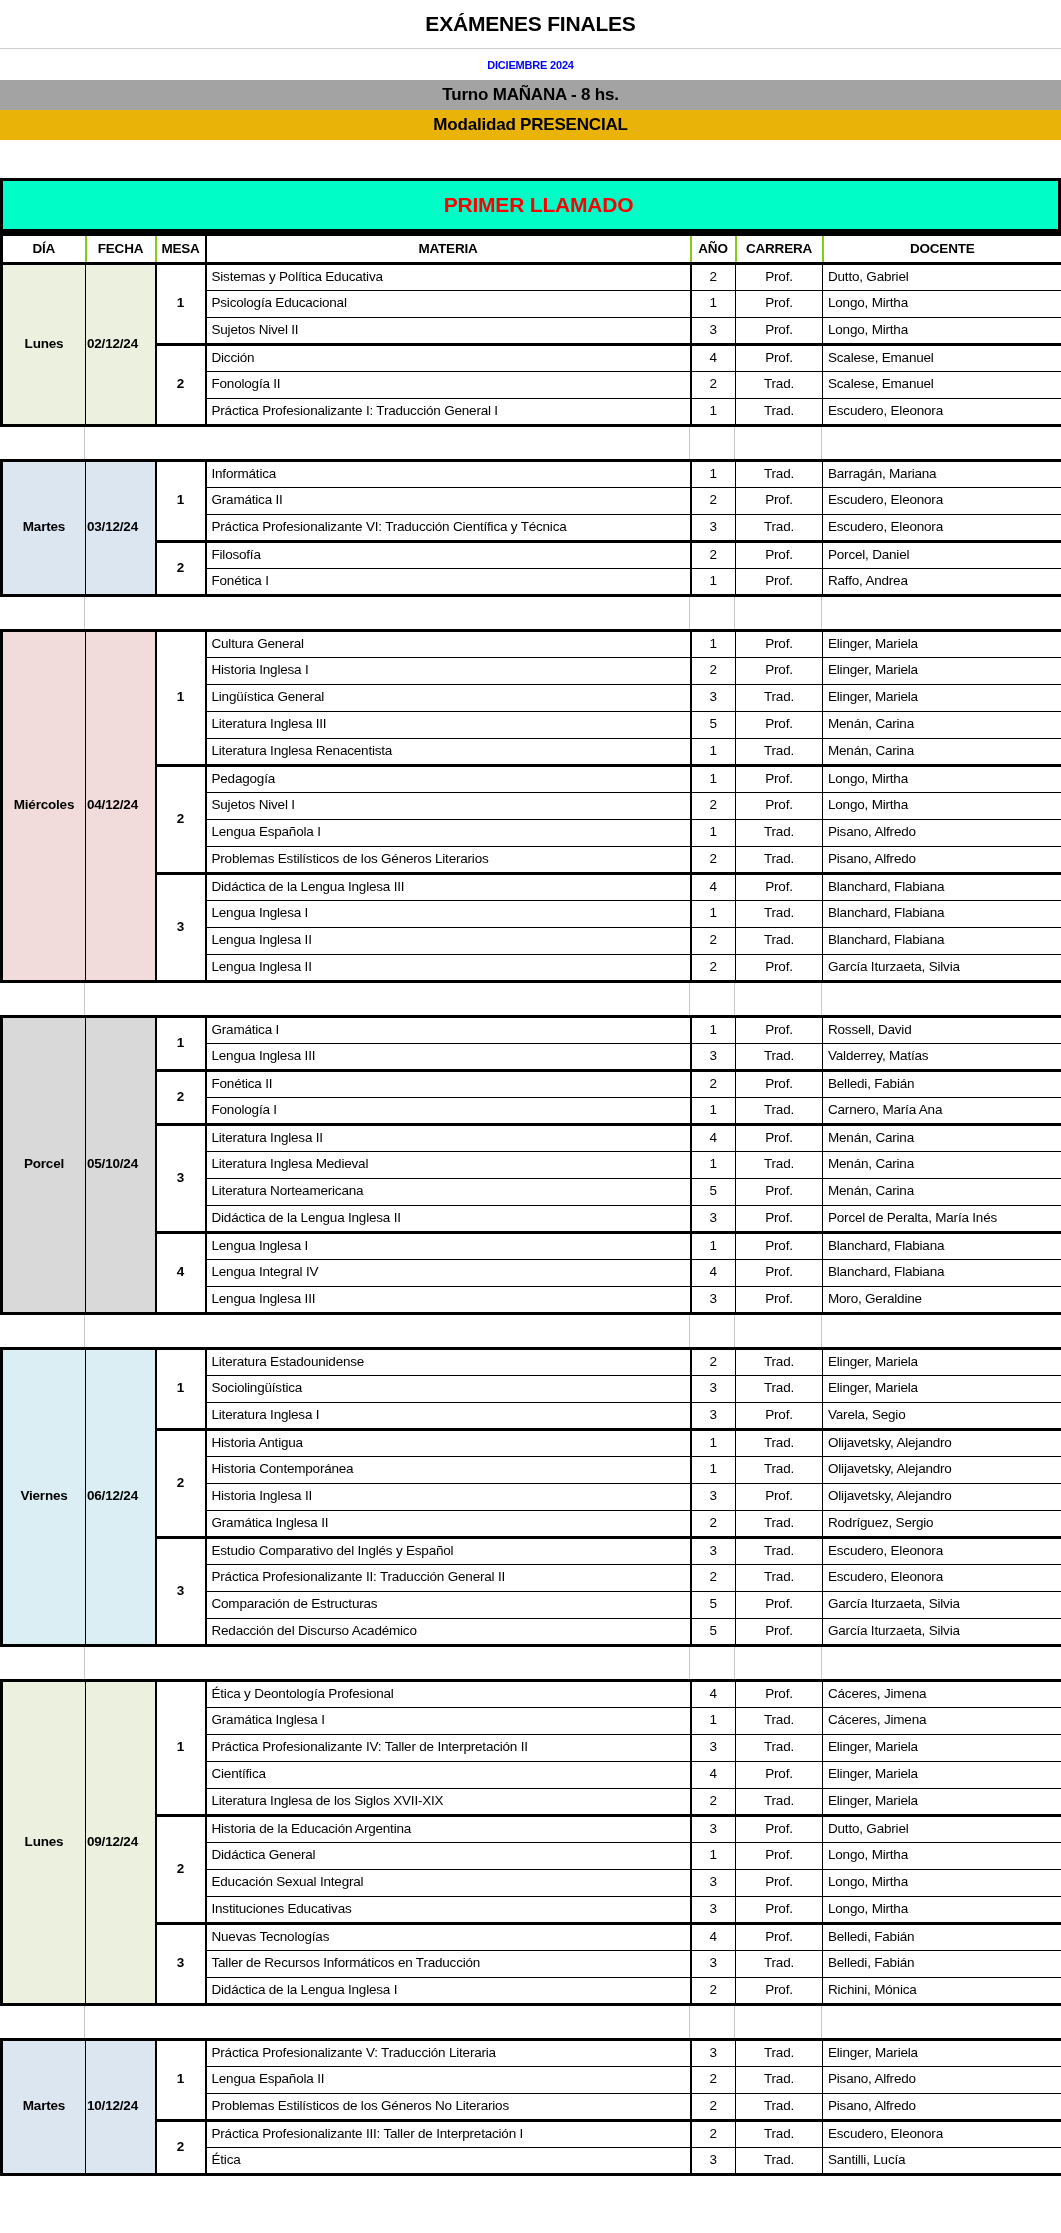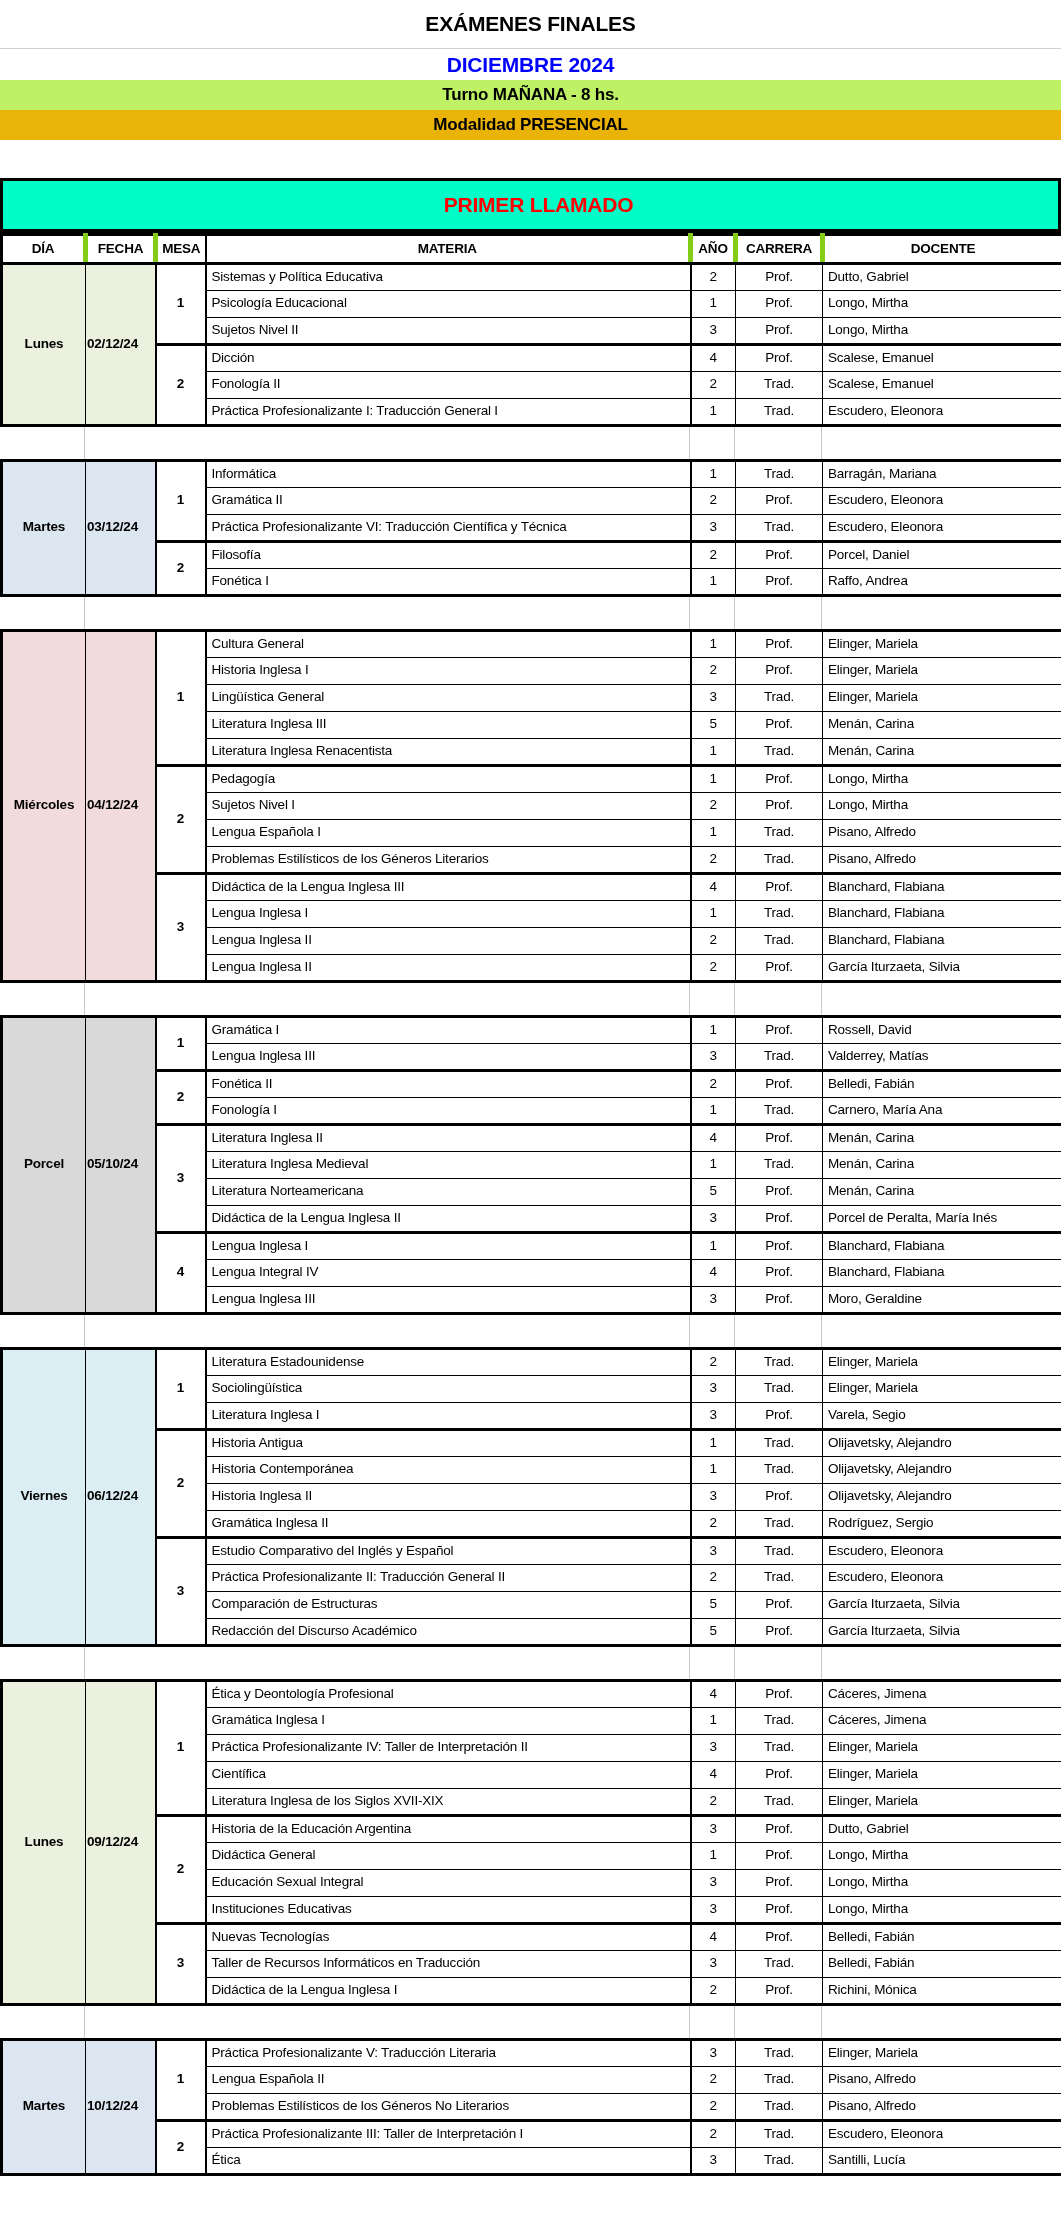--- a/index.html
+++ b/index.html
@@ -13,21 +13,21 @@
   *{box-sizing:border-box;}
 
   
   .title-row{
     height:49px;display:flex;align-items:center;justify-content:center;
     font-size:21px;font-weight:bold;
     border-bottom:1px solid #d0d0d0;
   }
   .month-row{
     height:31px;display:flex;align-items:center;justify-content:center;
-    font-size:21px;font-weight:bold;
+    font-size:11px;font-weight:bold;
   }
   .strip{
     height:30px;display:flex;align-items:center;justify-content:center;
     font-size:17px;font-weight:bold;
   }
   .spacer-top{height:38px;}
   .call-banner{
     height:55px;display:flex;align-items:center;justify-content:center;
     font-size:21px;font-weight:bold;
     border:3px solid #000;border-bottom-width:4px;padding-left:16px;
@@ -35,21 +35,21 @@
 
   
   table{border-collapse:collapse;table-layout:fixed;width:1061px;}
   td,th{
     height:27px;padding:0 5px;overflow:hidden;white-space:nowrap;
     font-size:13.5px;line-height:1.05;vertical-align:middle;
   }
   .header-table{border:3px solid #000;border-bottom:none;}
   .header-table th{
     font-weight:bold;text-align:center;padding:0 2px;
-    border-right:5px solid #84cc16;
+    border-right:2px solid #84cc16;
   }
   .header-table th.h-mesa{border-right:2px solid #000;}
   .header-table th.h-docente{border-right:none;}
 
   .day-block{border:3px solid #000;}
   .c-day{
     text-align:center;font-weight:bold;
     border-right:1px solid #000;
   }
   .c-fecha{
@@ -79,21 +79,21 @@
       linear-gradient(#c9c9c9,#c9c9c9) 689px 0/1px 100% no-repeat,
       linear-gradient(#c9c9c9,#c9c9c9) 734px 0/1px 100% no-repeat,
       linear-gradient(#c9c9c9,#c9c9c9) 821px 0/1px 100% no-repeat;
   }
 </style>
 </head>
 <body>
 
 <div class="title-row">EXÁMENES FINALES</div>
 <div class="month-row" id="month-row" style="color: rgb(0, 0, 255);">DICIEMBRE 2024</div>
-<div class="strip" id="shift-strip" style="background: #bef264;">Turno MAÑANA - 8 hs.</div>
+<div class="strip" id="shift-strip" style="background: #a3a3a3;">Turno MAÑANA - 8 hs.</div>
 <div class="strip" id="modality-strip" style="background: #eab308;">Modalidad PRESENCIAL</div>
 <div class="spacer-top"></div>
 <div class="call-banner" id="call-banner" style="background: rgb(0, 253, 199); color: rgb(255, 0, 0);">PRIMER LLAMADO</div>
 
 <table class="header-table">
   <colgroup id="header-colgroup">
       <col style="width: 84px;">
       <col style="width: 70px;">
       <col style="width: 50px;">
       <col style="width: 485px;">

